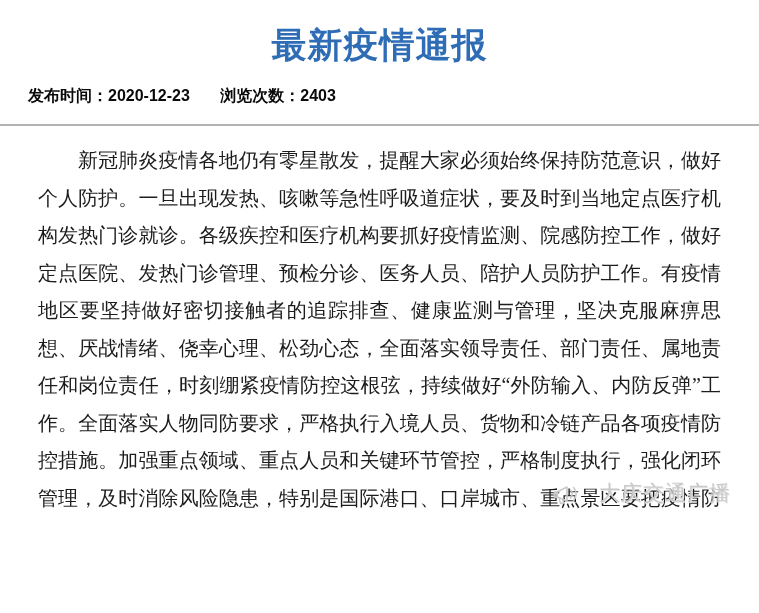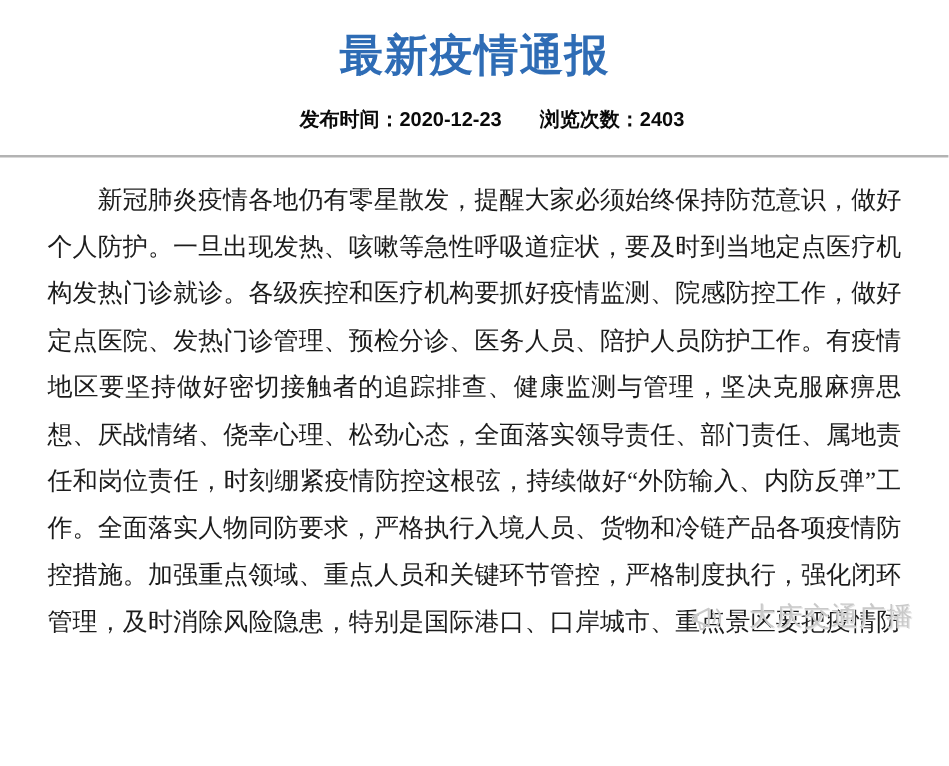--- a/index.html
+++ b/index.html
@@ -21,21 +21,20 @@
     text-align: center;
     font-family: "Liberation Sans", "DejaVu Sans", sans-serif;
     font-weight: bold;
     font-size: 35px;
     letter-spacing: 1px;
     color: #2e6cb5;
     line-height: 1.2;
   }
   .meta-line {
     margin-top: 20px;
-    text-align: center;
     font-family: "Liberation Sans", "DejaVu Sans", sans-serif;
     font-weight: bold;
     font-size: 16px;
     color: #0a0a0a;
     padding-left: 28px;
   }
   .meta-views {
     margin-left: 26px;
   }
   .divider {

